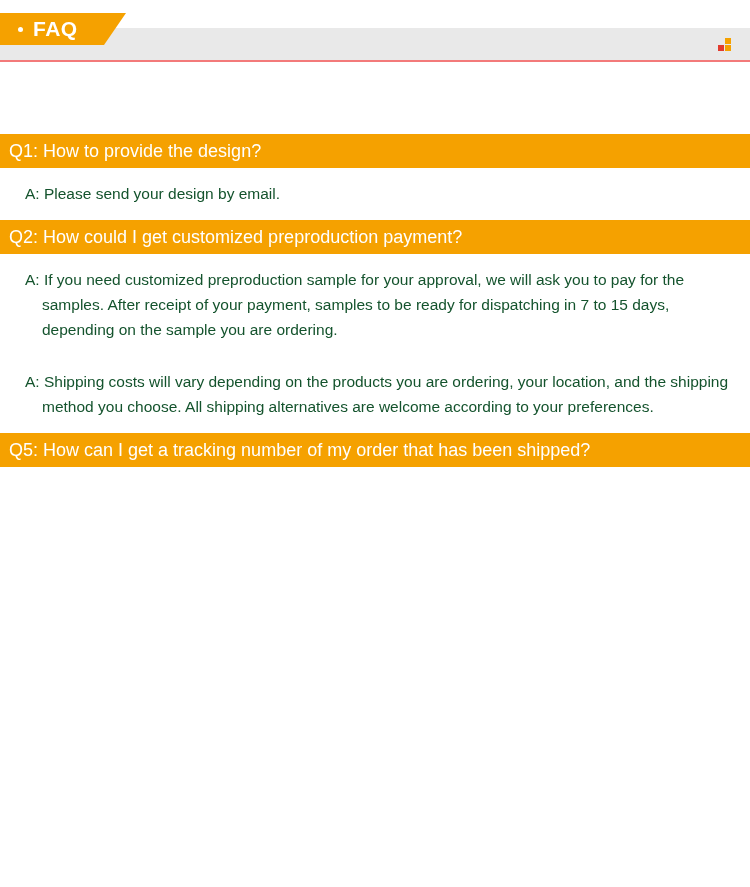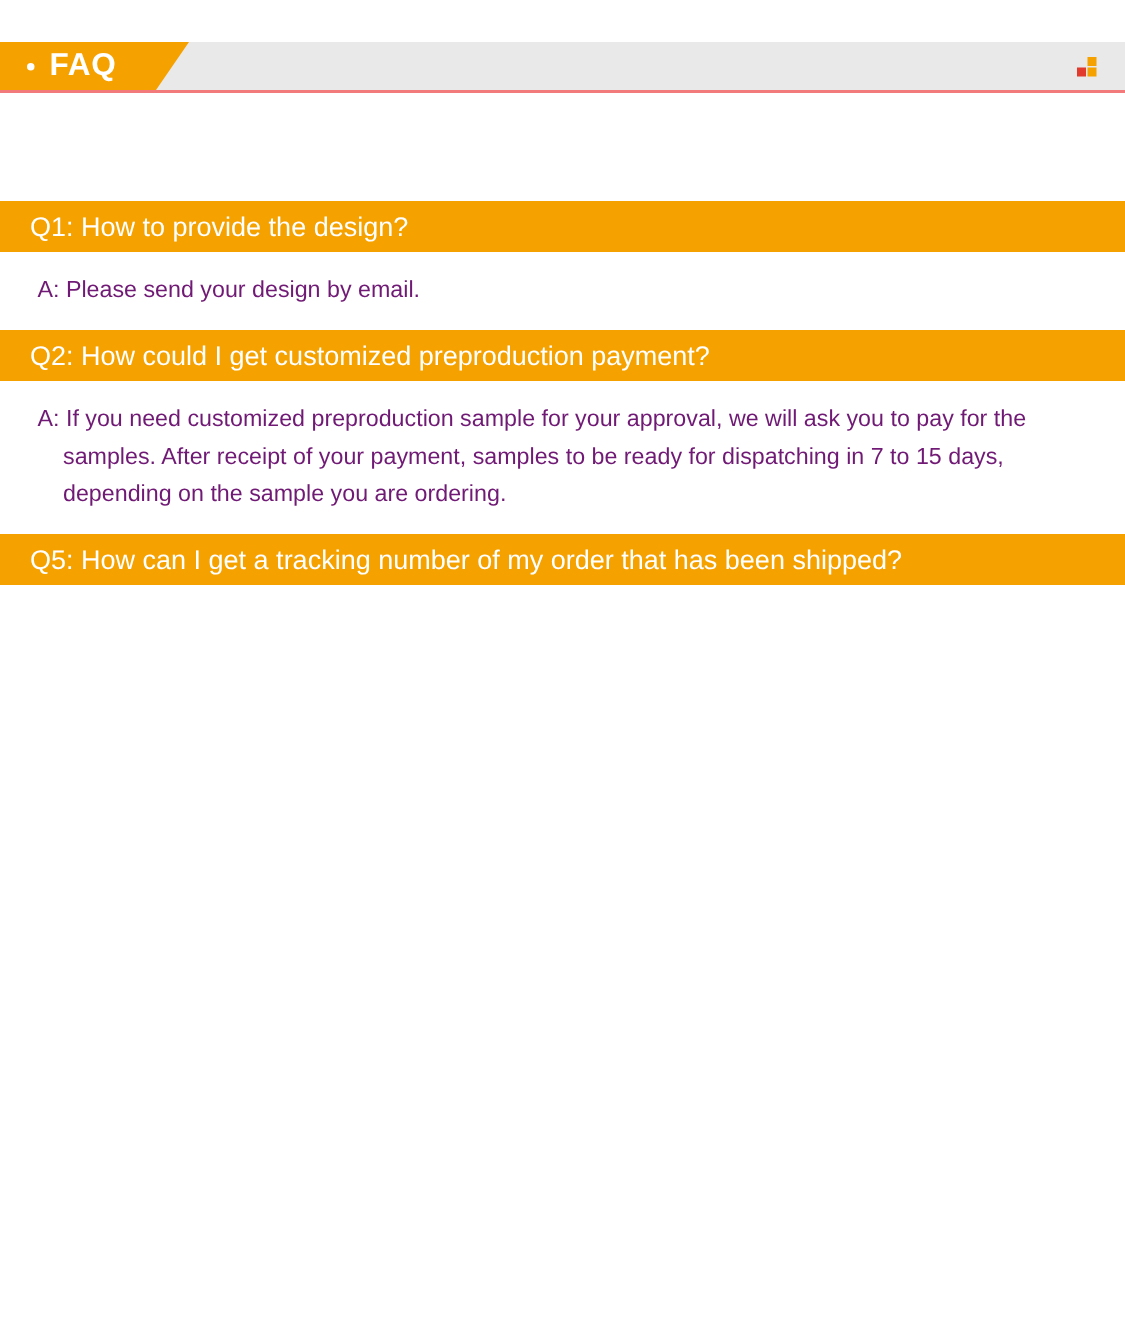--- a/index.html
+++ b/index.html
@@ -33,21 +33,21 @@
     position: absolute;
     left: 0;
     top: 60px;
     width: 750px;
     height: 2px;
     background: #f37a7a;
   }
   .header-tab {
     position: absolute;
     left: 0;
-    top: 28px;
+    top: 13px;
     height: 32px;
     padding: 0 26px 0 18px;
     background: #f5a100;
     display: flex;
     align-items: center;
     box-sizing: border-box;
   }
   .header-tab::after {
     content: "";
     position: absolute;
@@ -97,30 +97,30 @@
   .faq-item {
     width: 750px;
   }
   .faq-question {
     width: 750px;
     background: #f5a100;
     color: #ffffff;
     font-size: 18px;
     line-height: 34px;
     height: 34px;
-    padding: 0 0 0 20px;
+    padding: 0 0 0 9px;
     box-sizing: border-box;
     white-space: nowrap;
     overflow: hidden;
   }
   .faq-answer {
     padding: 13px 12px 14px 25px;
     font-size: 15.5px;
     line-height: 25px;
-    color: #701a75;
+    color: #14532d;
     text-indent: -17px;
     padding-left: 42px;
   }
 </style>
 </head>
 <body>
 
 <div class="header">
   <div class="header-band"></div>
   <div class="header-rule"></div>
@@ -141,20 +141,21 @@
     <div class="faq-question">Q1: How to provide the design?</div>
     <div class="faq-answer">A: Please send your design by email.</div>
   </div>
 
   <div class="faq-item">
     <div class="faq-question">Q2: How could I get customized preproduction payment?</div>
     <div class="faq-answer">A: If you need customized preproduction sample for your approval, we will ask you to pay for the samples. After receipt of your payment, samples to be ready for dispatching in 7 to 15 days, depending on the sample you are ordering.</div>
   </div>
 
   <div class="faq-item">
+    <div class="faq-answer">A: Shipping costs will vary depending on the products you are ordering, your location, and the shipping method you choose. All shipping alternatives are welcome according to your preferences.</div>
   </div>
 
   <div class="faq-item">
   </div>
 
   <div class="faq-item">
     <div class="faq-question">Q5: How can I get a tracking number of my order that has been shipped?</div>
   </div>
 
 </div>

